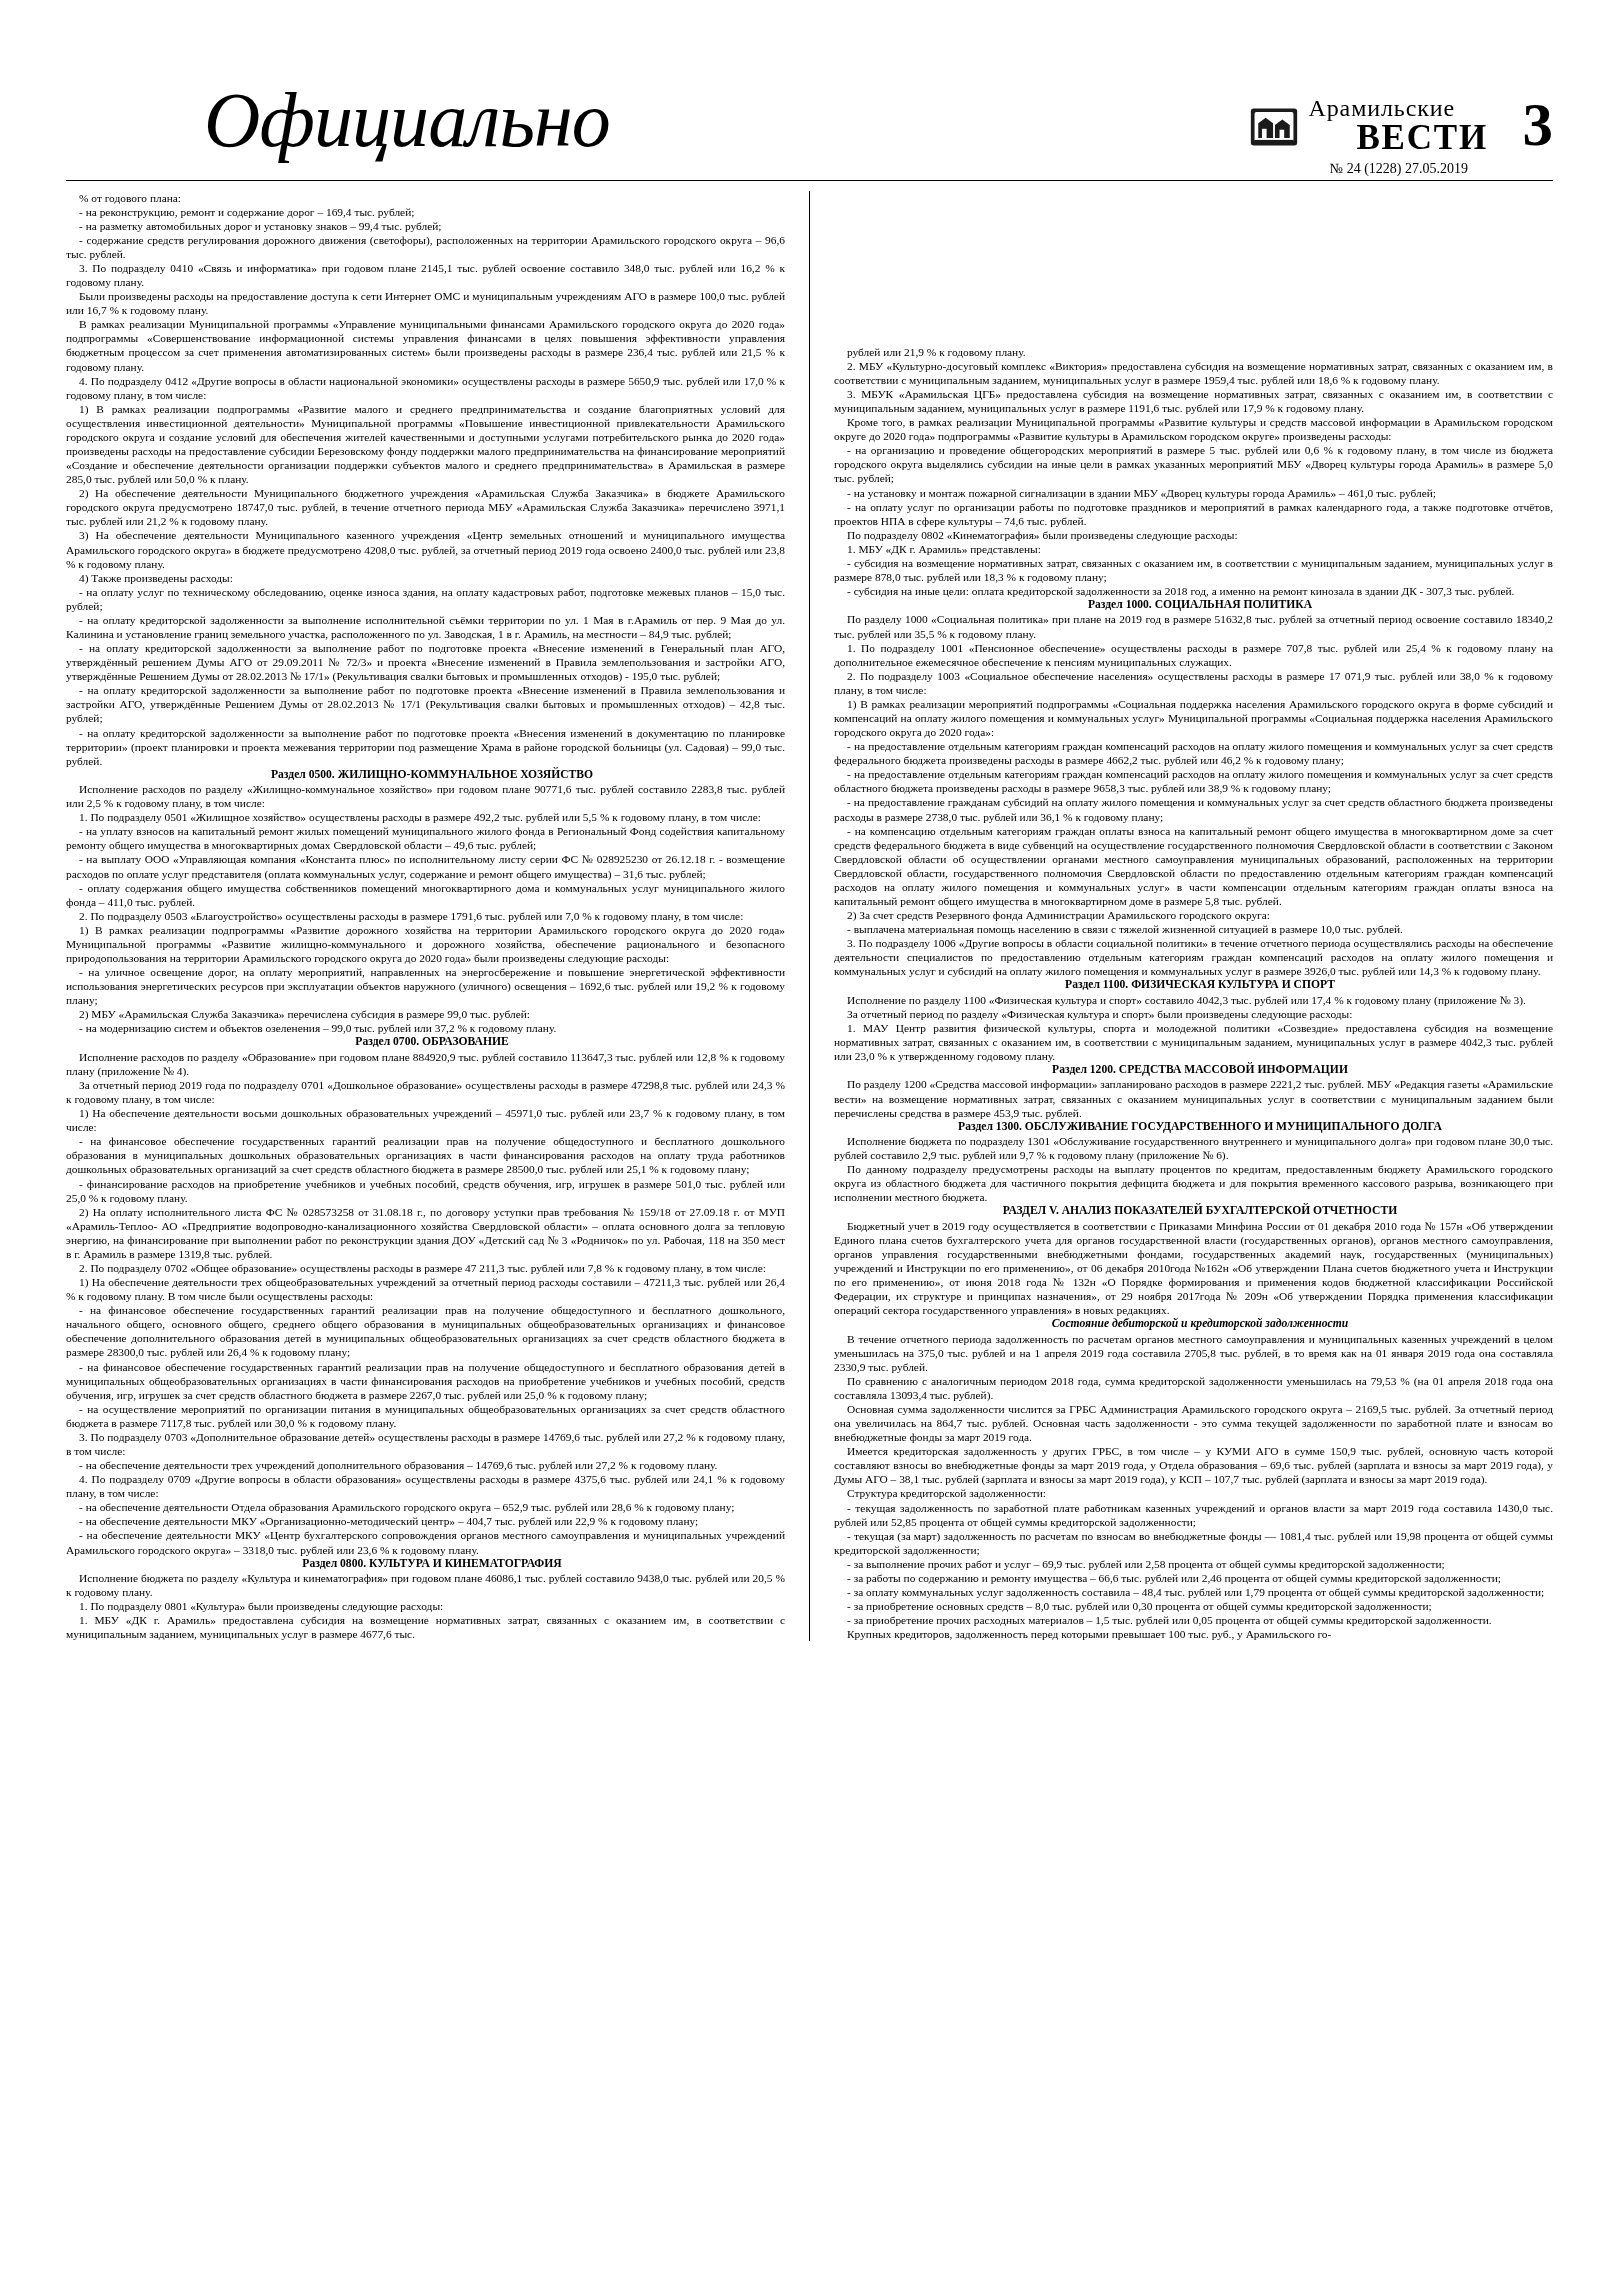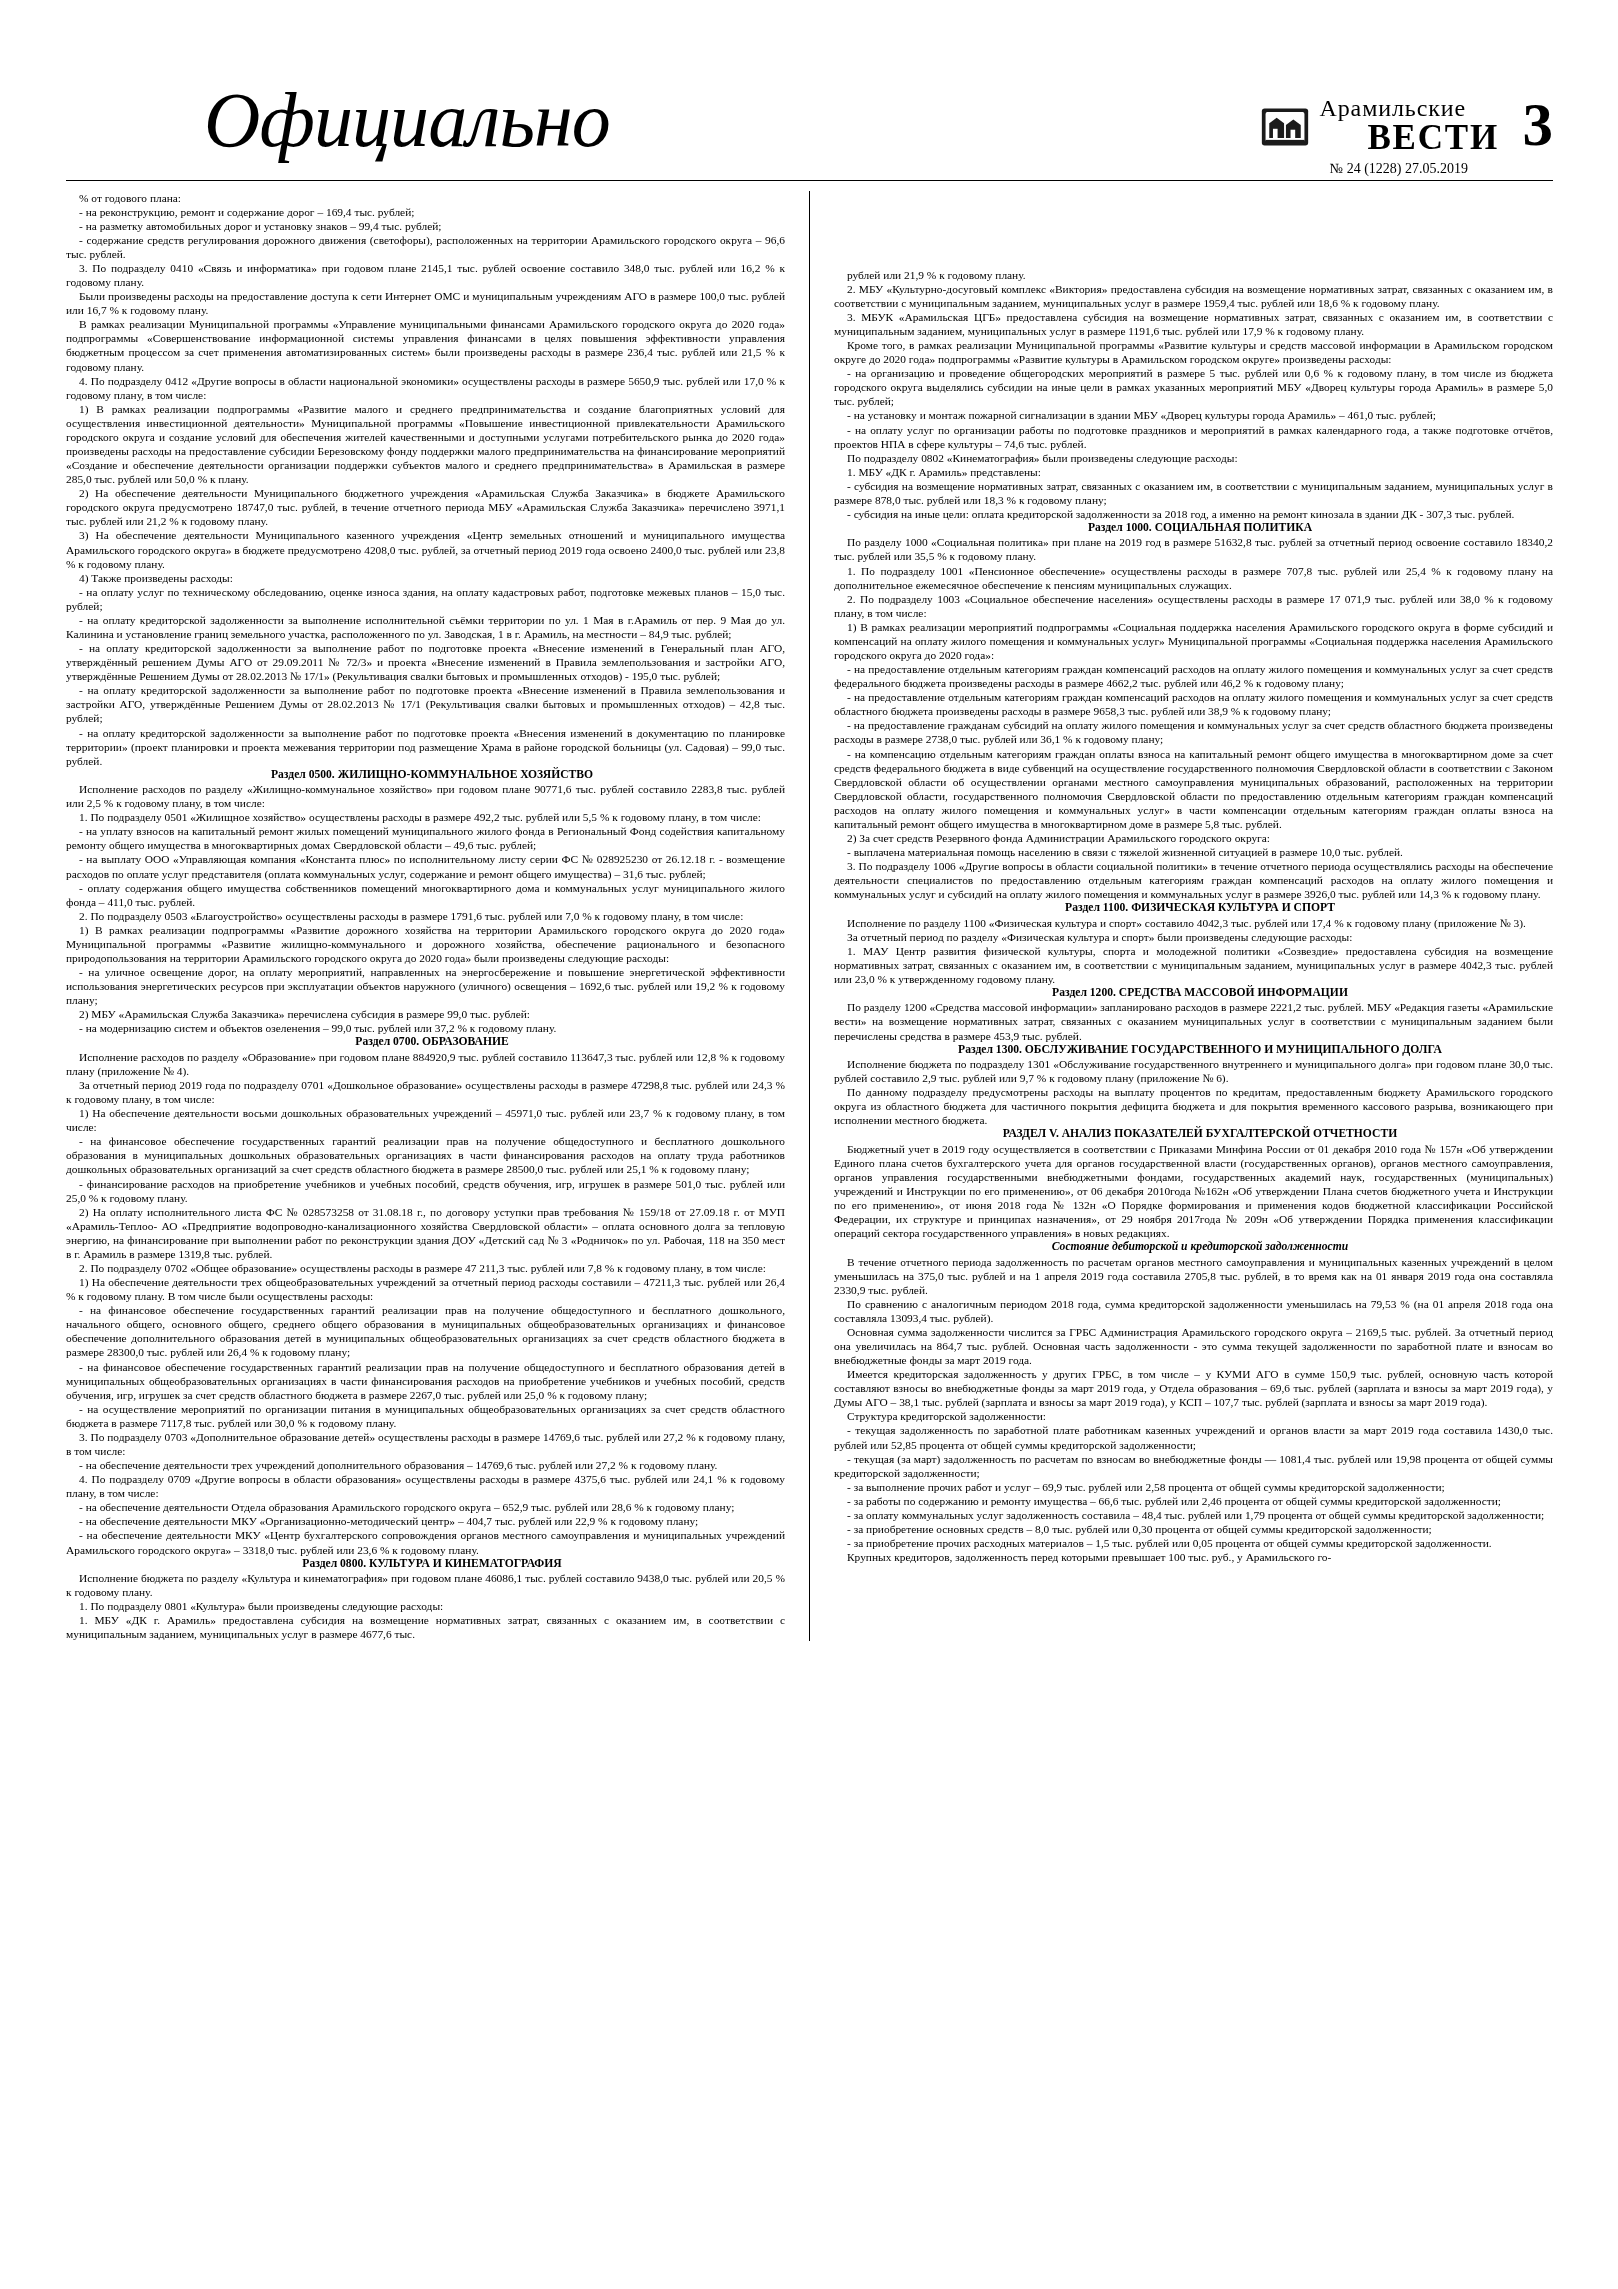--- a/index.html
+++ b/index.html
@@ -35,21 +35,21 @@
     font-style: italic;
     font-size: 78px;
     line-height: 0.95;
     letter-spacing: -0.9px;
     padding-left: 138px;
     font-weight: normal;
   }
   .masthead-right {
     display: flex;
     align-items: center;
-    gap: 18px;
+    gap: 29px;
     padding-bottom: 1.8px;
   }
   .brand {
     display: flex;
     align-items: center;
     gap: 9.2px;
   }
   .brand-logo {
     width: 50px;
     height: 50px;
@@ -88,21 +88,21 @@
   }
   .rule {
     border-top: 1.8px solid #000;
     margin-top: 3.7px;
     margin-bottom: 9.2px;
   }
   
   .columns {
     display: flex;
     gap: 24px;
-    align-items: center;
+    align-items: flex-end;
   }
   .col {
     width: 722px;
     font-size: 11.4px;
     line-height: 1.235;
     text-align: justify;
     hyphens: auto;
   }
   .col p {
     margin: 0;

